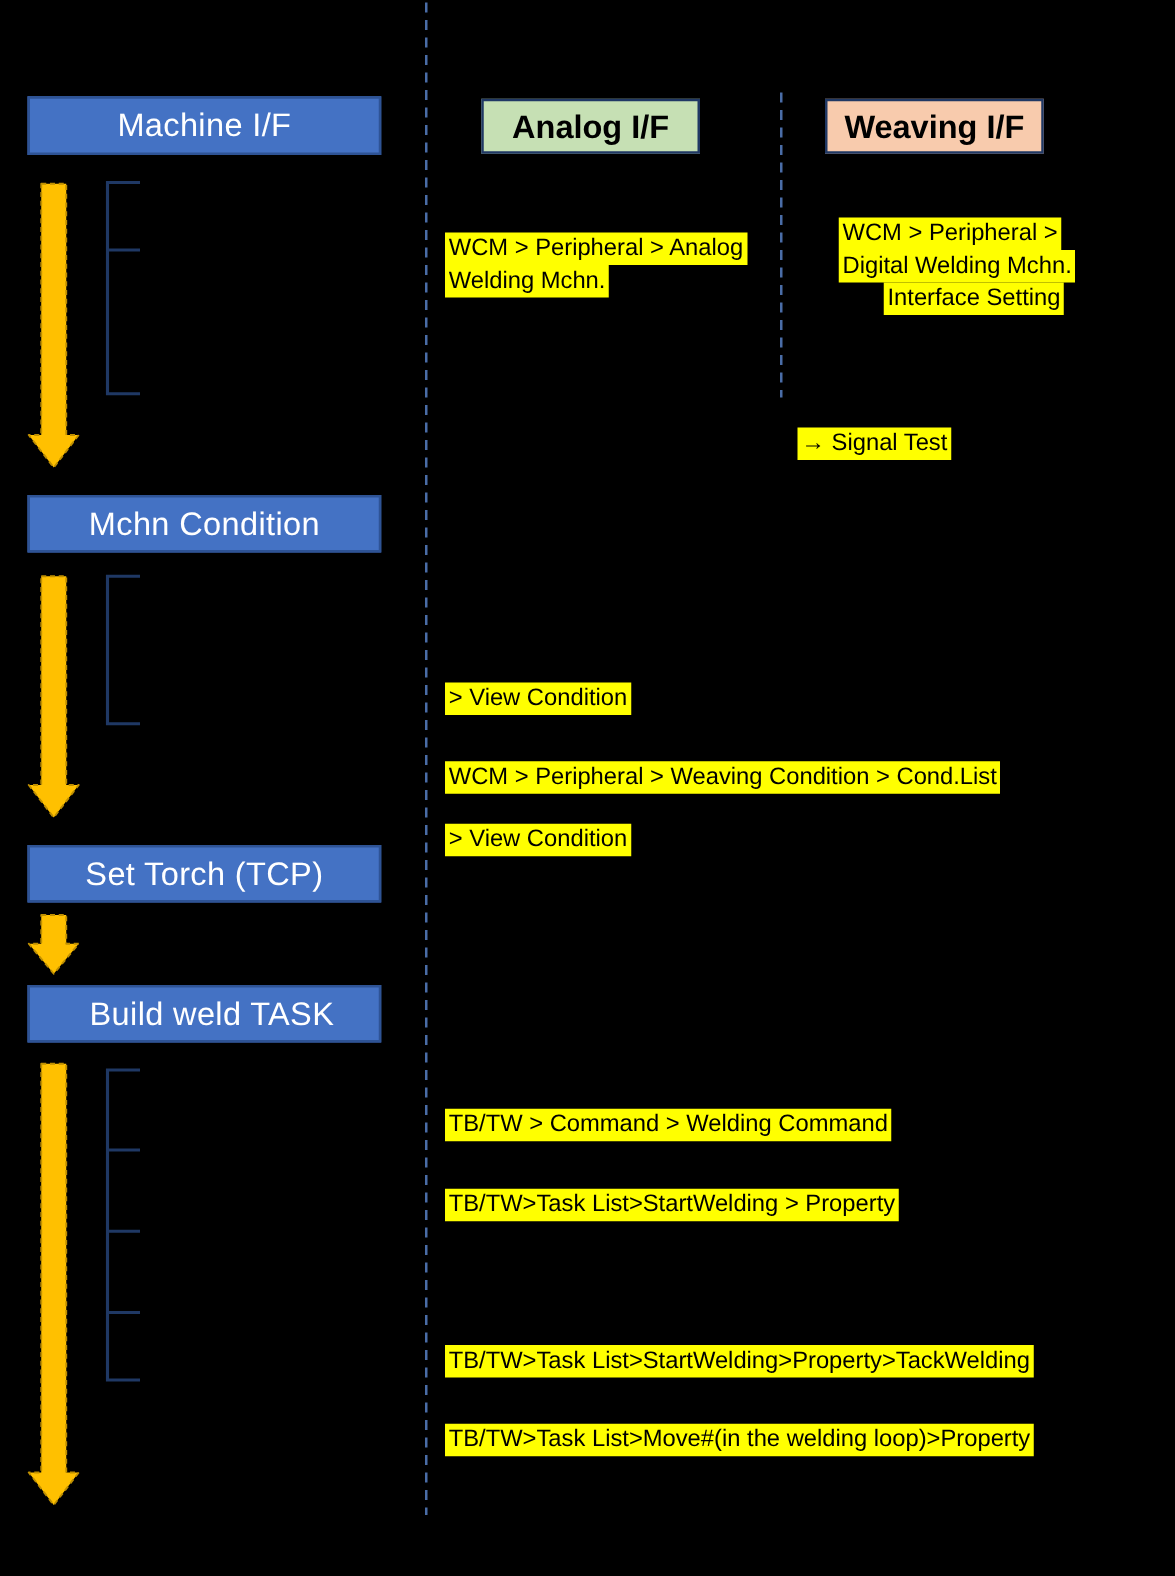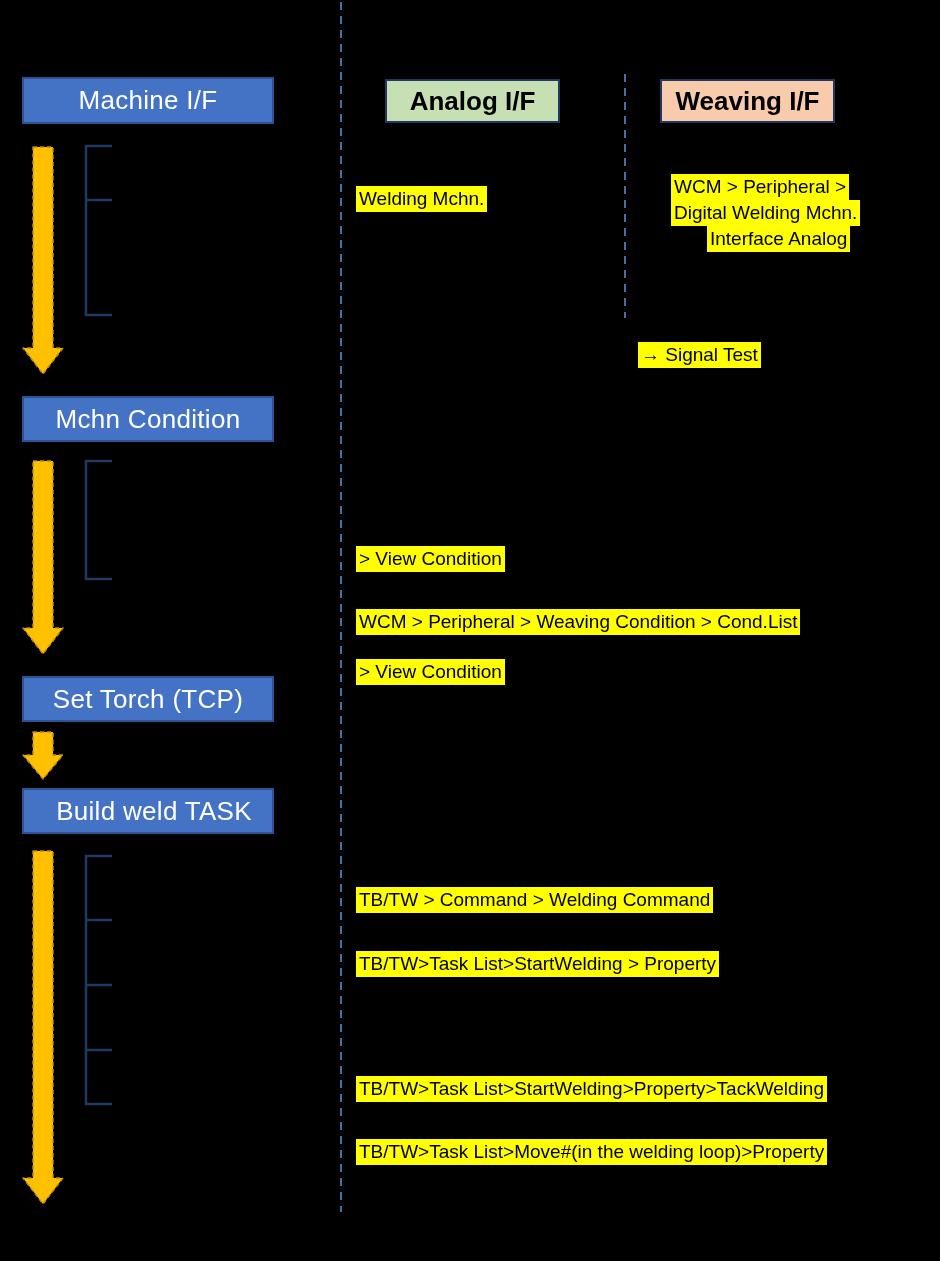--- a/index.html
+++ b/index.html
@@ -17,21 +17,21 @@
   }
   .layer {
     position: absolute;
     left: 0; top: 0;
     width: 940px; height: 1261px;
   }
   
   .step-box {
     position: absolute;
     left: 22px;
-    width: 252px;
+    width: 283px;
     box-sizing: border-box;
     display: flex;
     align-items: center;
     justify-content: center;
     background: var(--step-box-fill, #4472C4);
     border: 2px solid var(--step-box-border, #2E5395);
     color: var(--step-text, #FFFFFF);
     font-size: 26px;
     letter-spacing: 0.3px;
   }
@@ -129,27 +129,28 @@
 
   <div class="step-box" id="step-machine-if">Machine I/F</div>
   <div class="step-box" id="step-weld-cond">Mchn Condition</div>
   <div class="step-box" id="step-set-torch">Set Torch (TCP)</div>
   <div class="step-box" id="step-build-task">Build weld TASK</div>
 
   <div class="col-header" id="col-analog">Analog I/F</div>
   <div class="col-header" id="col-digital">Weaving I/F</div>
 
   <div class="note" id="note-analog-machine">
+    <span class="hl">WCM &gt; Peripheral &gt; Analog</span>
     <span class="hl">Welding Mchn.</span>
   </div>
 
   <div class="note" id="note-digital-machine">
     <span class="hl">WCM &gt; Peripheral &gt;</span>
     <span class="hl">Digital Welding Mchn.</span>
-    <span class="hl indent">Interface Analog</span>
+    <span class="hl indent">Interface Setting</span>
   </div>
 
   <div class="note" id="note-signal-test">
     <span class="hl">→ Signal Test</span>
   </div>
 
 
   <div class="note" id="note-weld-cond-view">
     <span class="hl">&gt; View Condition</span>
   </div>

